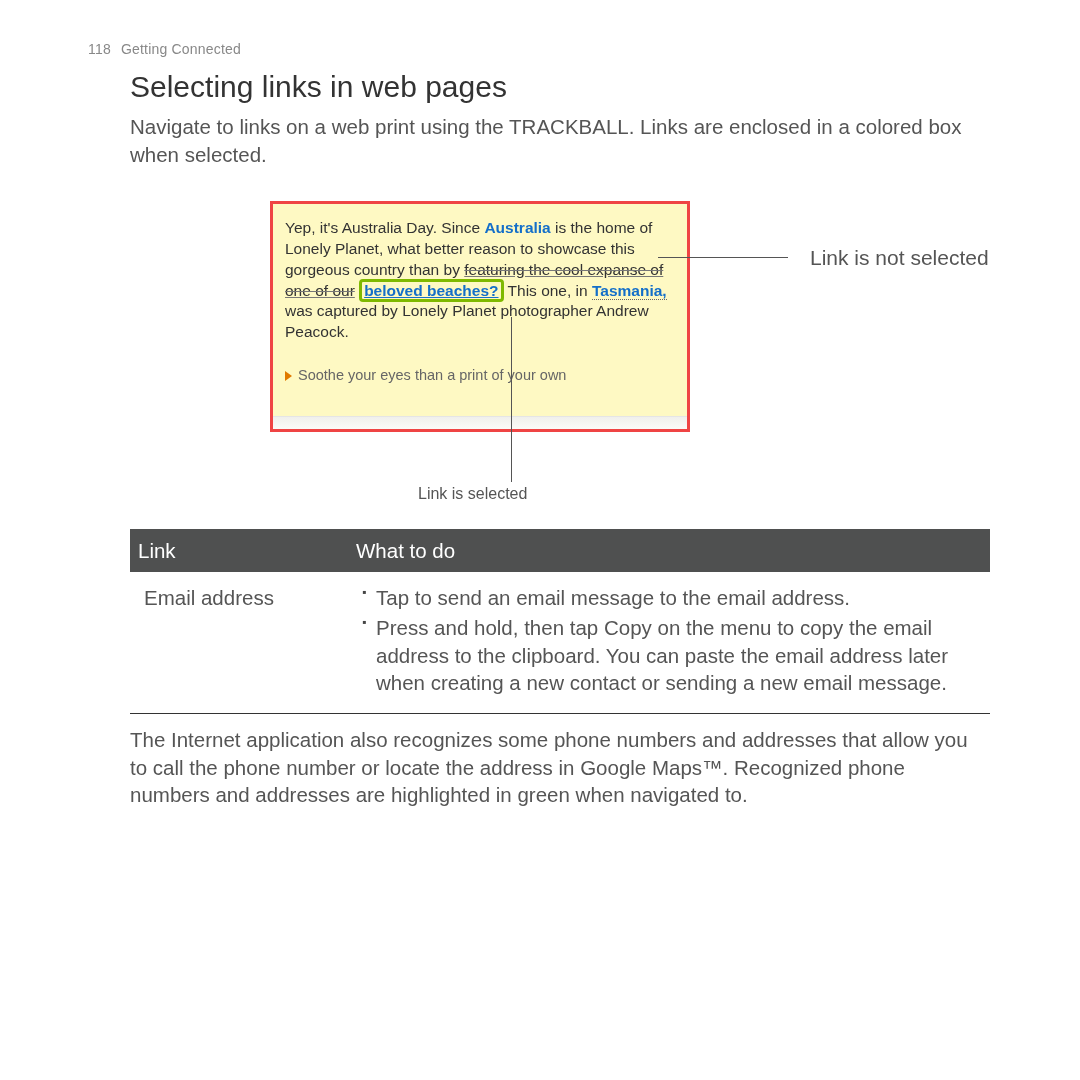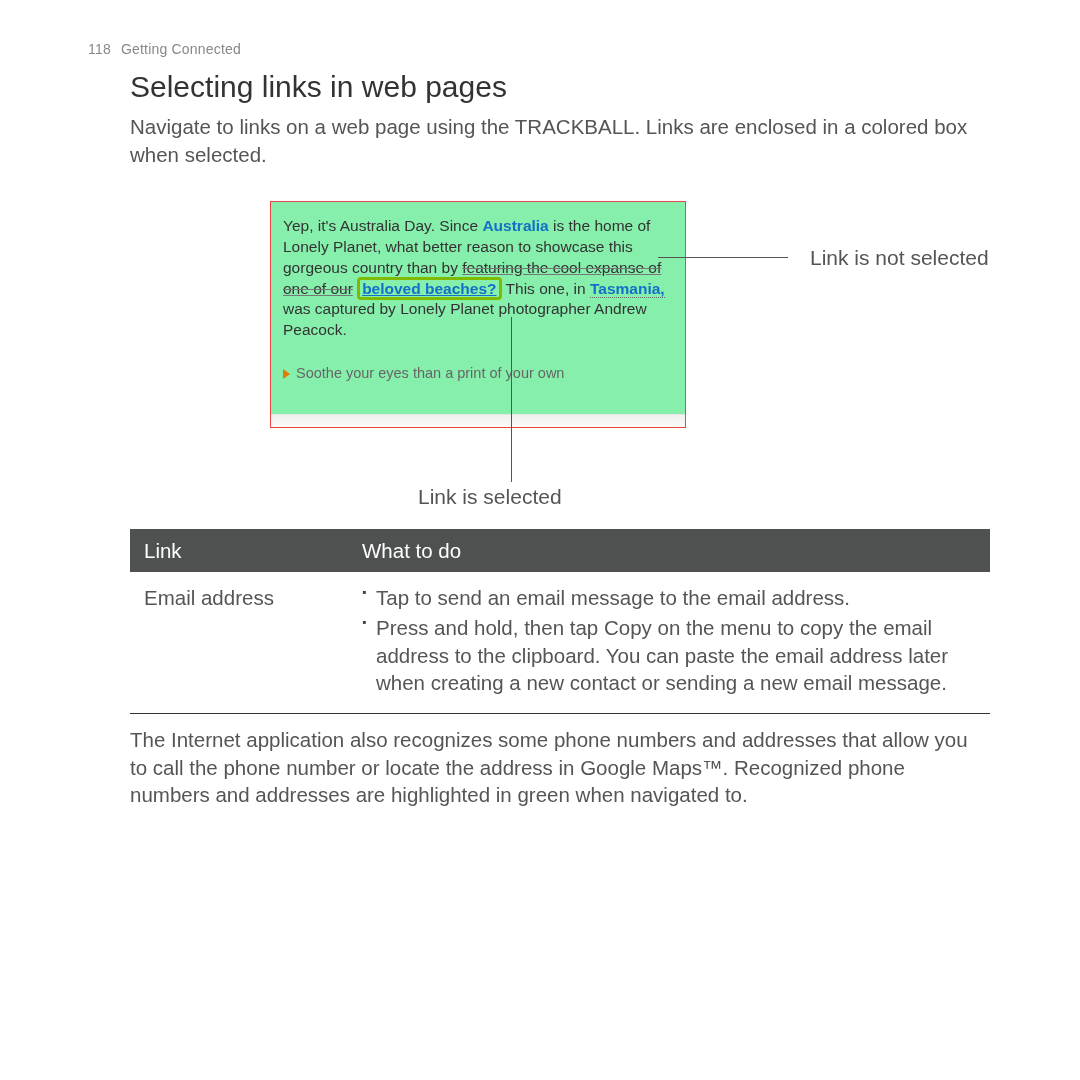--- a/index.html
+++ b/index.html
@@ -23,22 +23,22 @@
   
   .figure-area {
     position:relative;
     height:300px;
     margin:0 0 10px 140px;
   }
   .browser-box {
     position:absolute;
     left:0; top:2px;
     width:390px;
-    border:1px solid #ef4444;
-    background:#86efac;
+    border:3px solid #ef4444;
+    background:#fef9c3;
     padding:14px 12px 8px 12px;
     font-family: Arial, sans-serif;
     font-size:15.5px;
     line-height:1.35;
     color:#333;
   }
   .link-blue { color:#146fc9; font-weight:700; }
   .link-dotted { color:#146fc9; font-weight:700; border-bottom:1px dotted #666; }
   .link-highlight {
     color:#146fc9; font-weight:700;
@@ -72,33 +72,33 @@
     width:130px; border-top:1px solid #555;
   }
   .callout-right-label {
     position:absolute; left:540px; top:45px; color:#555; font-size:21px;
   }
   .callout-down {
     position:absolute; left:241px; top:118px; width:0; height:165px;
     border-left:1px solid #555;
   }
   .callout-down-label {
-    position:absolute; left:148px; top:284px; color:#555; font-size:21px;
+    position:absolute; left:148px; top:284px; color:#555; font-size:16px;
   }
 
   
   table.link-table {
     width:100%;
     border-collapse:collapse;
     margin-top:30px;
     font-size:20.5px;
   }
   table.link-table thead th {
     background:#4f5050; color:#fff; font-weight:400;
-    text-align:left; padding:8px 14px;
+    text-align:left; padding:8px 8px;
   }
   table.link-table td {
     padding:12px 14px 14px 14px;
     vertical-align:top;
     border-bottom:1px solid #333;
     color:#555;
   }
   table.link-table td.first { width:190px; }
   ul.bullets { margin:0; padding:0; list-style:none;}
   ul.bullets li { position:relative; padding-left:14px; margin:0 0 2px 0;}
@@ -108,21 +108,21 @@
   p.after { margin-top:12px; color:#555;}
 </style>
 </head>
 <body>
 
 <div class="page-header">
   <span class="num">118</span><span>Getting Connected</span>
 </div>
 
 <h1 class="section">Selecting links in web pages</h1>
-<p class="intro">Navigate to links on a web page using the TRACKBALL. Links are enclosed in a colored box when selected.</p>
+<p class="intro">Navigate to links on a web print using the TRACKBALL. Links are enclosed in a colored box when selected.</p>
 
 <div class="figure-area">
   <div class="browser-box">
     <span>Yep, it's Australia Day. Since </span><span class="link-blue">Australia</span><span> is the home of Lonely Planet, what better reason to showcase this gorgeous country than by </span><span class="strike">featuring the cool expanse of one of our</span>
     <span class="link-highlight">beloved beaches?</span><span> This one, in </span><span class="link-dotted">Tasmania,</span><span> was captured by Lonely Planet photographer Andrew Peacock.</span>
     <div style="margin-top:22px;">
       <span class="chevron"></span><span style="color:#666;font-size:14.5px;">Soothe your eyes than a print of your own</span>
     </div>
     <div class="box-footer"></div>
   </div>

